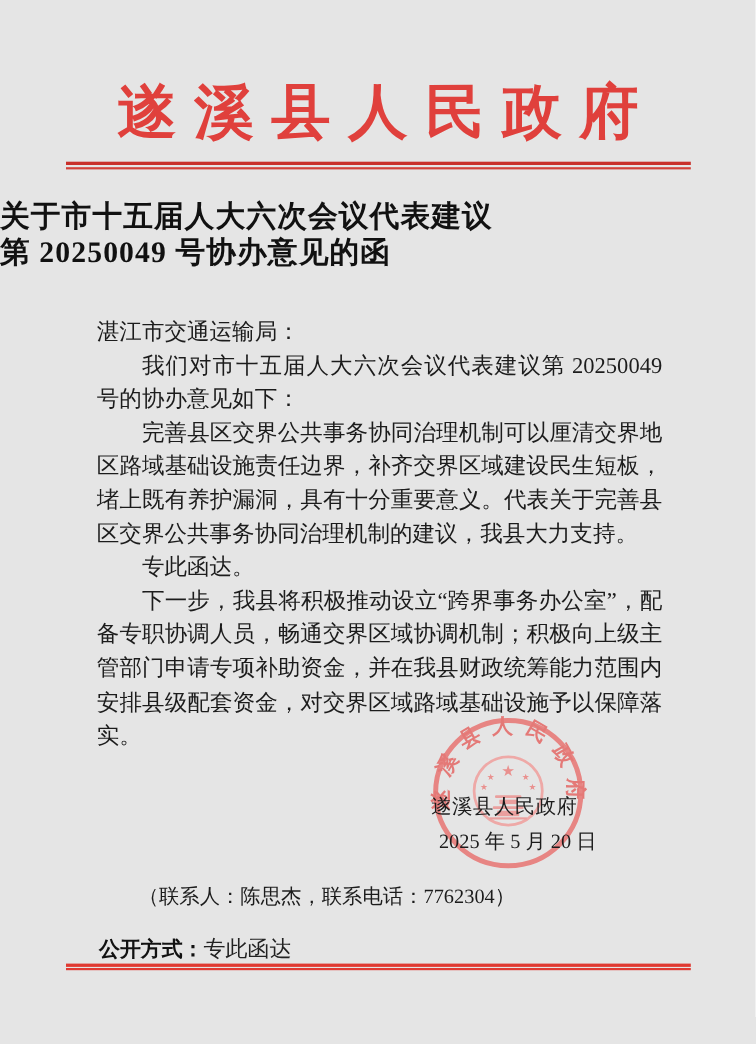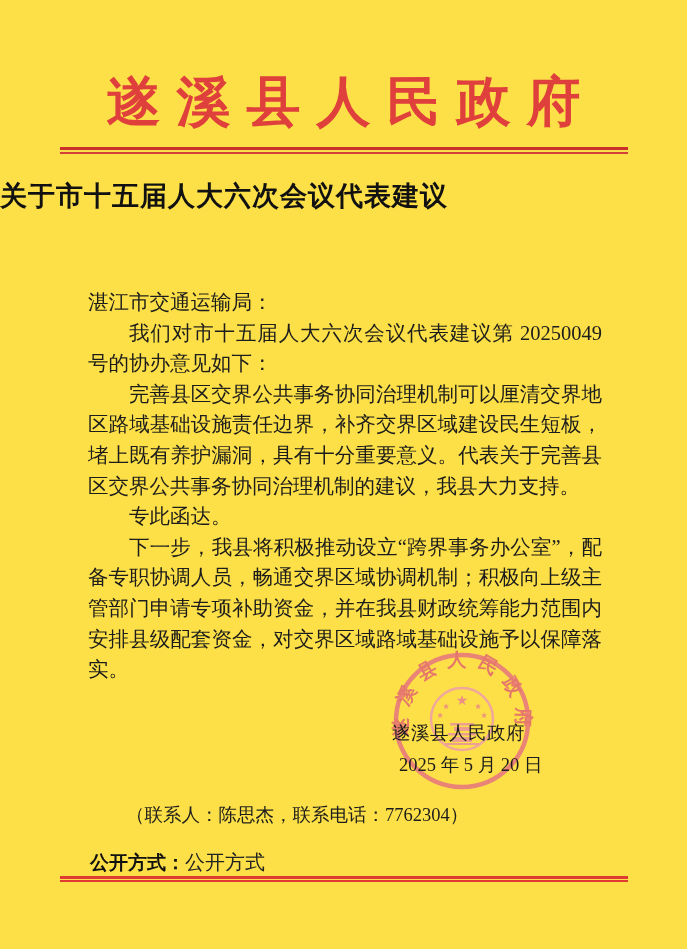--- a/index.html
+++ b/index.html
@@ -1,18 +1,18 @@
 <!DOCTYPE html>
 <html><head>
 <meta charset="utf-8">
 <style>
   html,body { margin:0; padding:0; background:#ffffff; }
   .page {
     position:relative; width:687px; height:949px; margin:0 auto;
-    background:#fde047; overflow:hidden;
+    background:#e5e5e5; overflow:hidden;
     font-family:"Liberation Serif", serif; color:#1c1c1c;
   }
   
   .letterhead {
     position:absolute; top:66px; left:0; width:100%;
     text-align:center; font-size:54px; font-weight:bold;
     color:#e0403c; letter-spacing:16px; text-indent:16px;
     font-family:"Liberation Serif", serif; white-space:nowrap;
   }
   
@@ -73,20 +73,21 @@
   <div class="letterhead">遂溪县人民政府</div>
 
   <div class="double-rule rule-top">
     <div class="thick"></div>
     <div class="gap"></div>
     <div class="thin"></div>
   </div>
 
   <div class="doc-title">
     <div>关于市十五届人大六次会议代表建议</div>
+    <div>第 20250049 号协办意见的函</div>
   </div>
 
   <div class="body-text" id="letter-body">
       <div class="para">湛江市交通运输局：</div>
       <div class="para ind">我们对市十五届人大六次会议代表建议第 20250049 号的协办意见如下：</div>
       <div class="para ind">完善县区交界公共事务协同治理机制可以厘清交界地区路域基础设施责任边界，补齐交界区域建设民生短板，堵上既有养护漏洞，具有十分重要意义。代表关于完善县区交界公共事务协同治理机制的建议，我县大力支持。</div>
       <div class="para ind">专此函达。</div>
       <div class="para ind">下一步，我县将积极推动设立“跨界事务办公室”，配备专职协调人员，畅通交界区域协调机制；积极向上级主管部门申请专项补助资金，并在我县财政统筹能力范围内安排县级配套资金，对交界区域路域基础设施予以保障落实。</div>
     </div>
 
@@ -114,21 +115,21 @@
       </g>
     </svg>
   </div>
 
   <div class="signature">遂溪县人民政府</div>
   <div class="sig-date">2025 年 5 月 20 日</div>
 
   <div class="contact">（联系人：陈思杰，联系电话：7762304）</div>
 
   <div class="footer-line">
-    <span class="footer-label">公开方式：</span><span class="footer-value">公开方式</span>
+    <span class="footer-label">公开方式：</span><span class="footer-value">专此函达</span>
   </div>
 
   <div class="double-rule rule-bottom">
     <div class="thick"></div>
     <div class="gap"></div>
     <div class="thin"></div>
   </div>
 
 </div>
 

